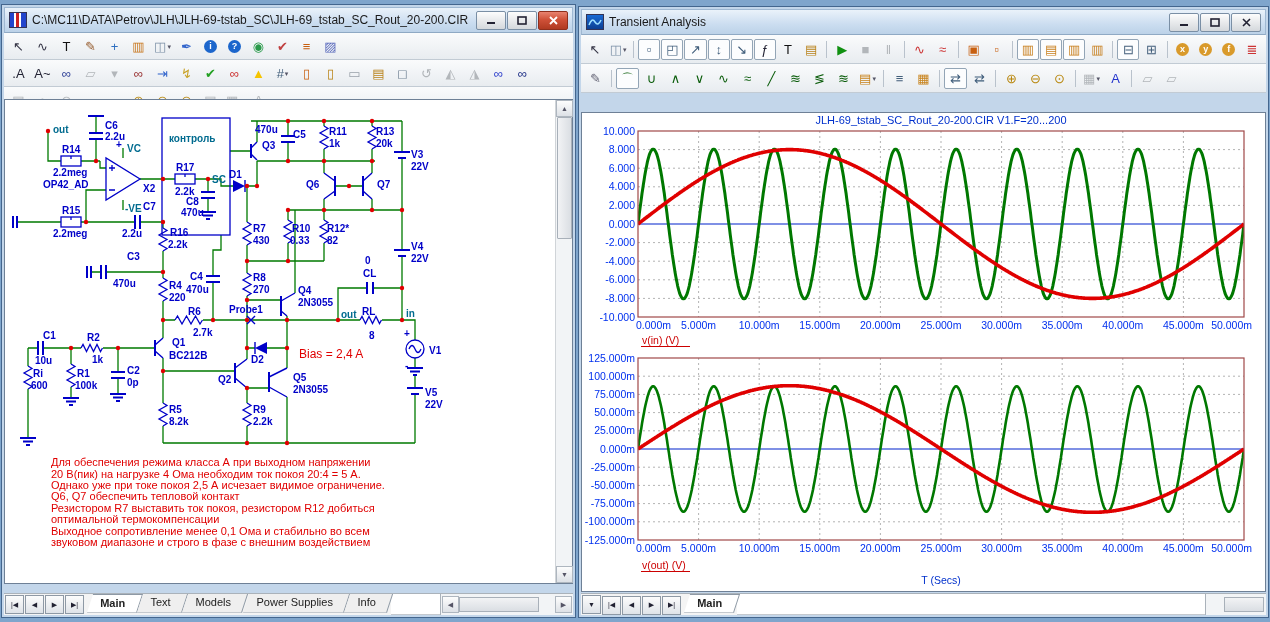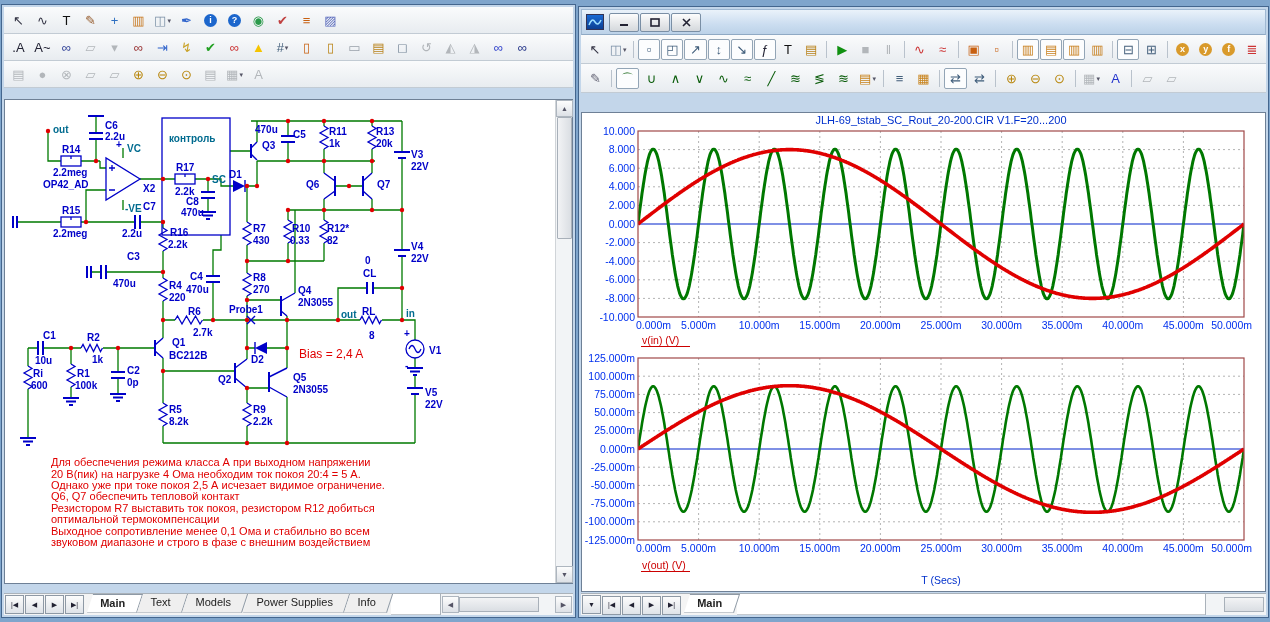--- a/index.html
+++ b/index.html
@@ -56,20 +56,41 @@
   .ctitle{fill:#0030CC;font-size:11px;}
   .ccap{fill:#CC0000;font-size:10.5px;}
   .cxa{fill:#0030CC;font-size:10.5px;}
 </style>
 </head>
 <body>
 
 <div class="stage">
 
   <div class="window" id="lw" style="left:1px;top:4px;width:575px;height:614px;">
+    <div class="titlebar">
+      <span class="ticon"></span>
+      <span class="ttext">C:\MC11\DATA\Petrov\JLH\JLH-69-tstab_SC\JLH-69_tstab_SC_Rout_20-200.CIR</span>
+      <span class="wbtns">
+        <span class="wbtn">
+            <svg width="10" height="9">
+              <line x1="1" y1="7" x2="9" y2="7" stroke="#223" stroke-width="2"></line>
+            </svg>
+          </span>
+        <span class="wbtn">
+            <svg width="10" height="9">
+              <rect x="1" y="1" width="8" height="7" fill="none" stroke="#223" stroke-width="1.6"></rect>
+            </svg>
+          </span>
+        <span class="wbtn close">
+            <svg width="9" height="9">
+              <path d="M1,1 L8,8 M8,1 L1,8" stroke="#fff" stroke-width="1.8"></path>
+            </svg>
+          </span>
+      </span>
+    </div>
     <div class="tbrow" id="ltb0">
         <span class="tbi">↖</span>
         <span class="tbi">∿</span>
         <span class="tbi" style="color: rgb(17, 17, 17);">T</span>
         <span class="tbi" style="color: rgb(150, 92, 46);">✎</span>
         <span class="tbi" style="color: rgb(46, 110, 192);">+</span>
         <span class="tbi" style="color: rgb(200, 120, 32);">▥</span>
         <span class="tbi" style="color: rgb(122, 143, 165);">◫<span class="ddw">▾</span></span>
         <span class="tbi" style="color: rgb(51, 102, 204);">✒</span>
         <span class="tbi">
@@ -372,20 +393,21 @@
         <span class="hbtn" style="right:1px;">▶</span>
       </div>
     </div>
   </div>
 
   <div class="window" id="rw" style="left:578px;top:6px;width:691px;height:612px;">
     <div class="titlebar">
       <span class="ticon tr"><svg width="16" height="14">
             <path d="M2,10 Q5,2 8,7 T14,5" stroke="#9FE0FF" stroke-width="1.5" fill="none"></path>
           </svg></span>
+      <span class="ttext">Transient Analysis</span>
       <span class="wbtns">
         <span class="wbtn">
             <svg width="10" height="9">
               <line x1="1" y1="7" x2="9" y2="7" stroke="#223" stroke-width="2"></line>
             </svg>
           </span>
         <span class="wbtn">
             <svg width="10" height="9">
               <rect x="1" y="1" width="8" height="7" fill="none" stroke="#223" stroke-width="1.6"></rect>
             </svg>

